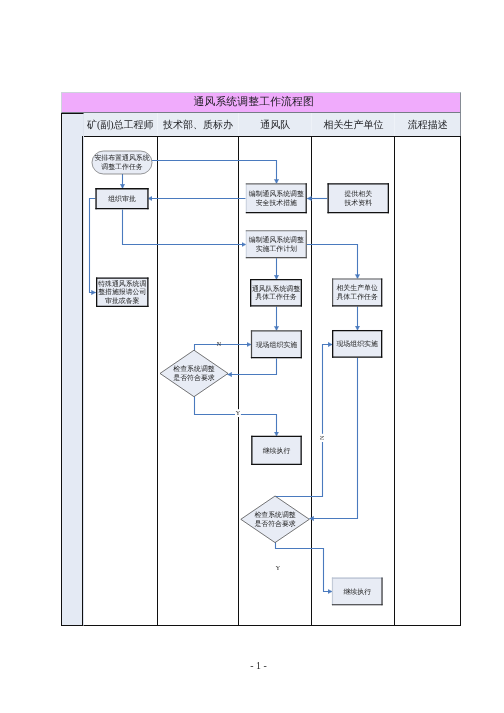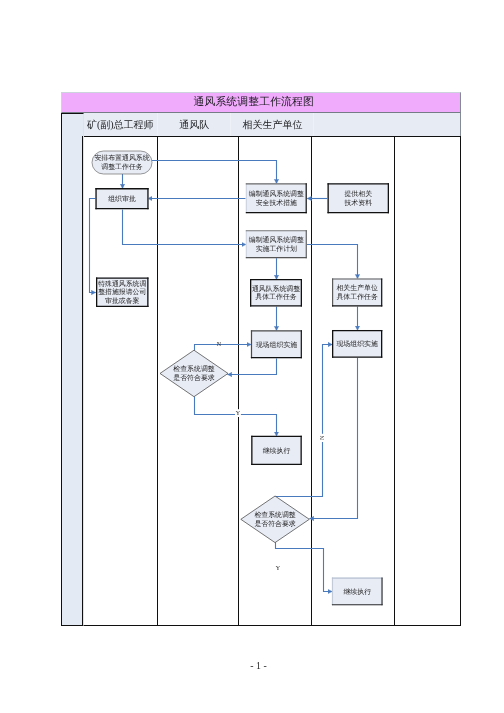--- a/index.html
+++ b/index.html
@@ -60,27 +60,34 @@
     <div class="t-head">
         <div class="rb"></div>
         <div class="hc" style="width: 22px;">
           <span></span>
           <div class="sep"></div>
         </div>
         <div class="hc" style="width: 74.5px;">
           <span>矿(副)总工程师</span>
           <div class="sep"></div>
         </div>
+        <div class="hc" style="width: 81px;">
+          <span>技术部、质标办</span>
+          <div class="sep"></div>
+        </div>
         <div class="hc" style="width: 73.5px; align-items: center;">
           <span>通风队</span>
           <div class="sep"></div>
         </div>
         <div class="hc" style="width: 83px;">
           <span>相关生产单位</span>
           <div class="sep"></div>
+        </div>
+        <div class="hc last" style="width: 65.5px;">
+          <span>流程描述</span>
         </div>
       </div>
     <div class="t-body">
         <div class="bc" style="width: 22px;"></div>
         <div class="bc" style="width: 74.5px;"></div>
         <div class="bc" style="width: 81px;"></div>
         <div class="bc" style="width: 73.5px;"></div>
         <div class="bc" style="width: 83px;"></div>
         <div class="bc last" style="width: 65.5px;"></div>
       </div>

